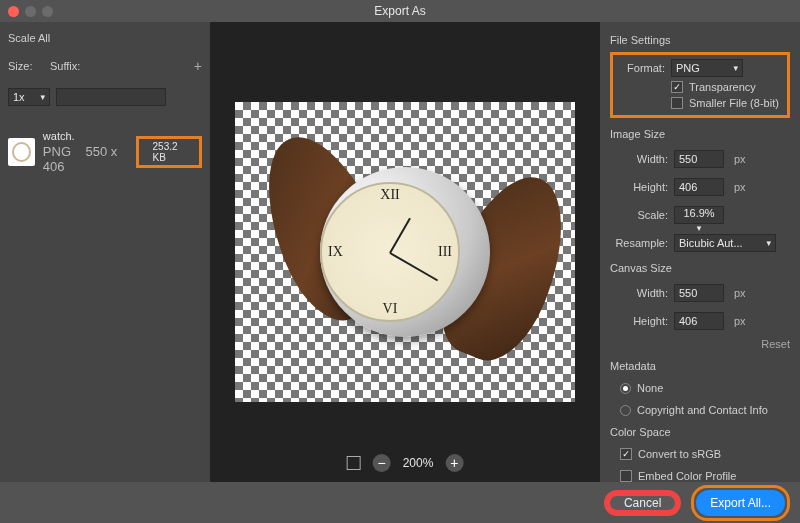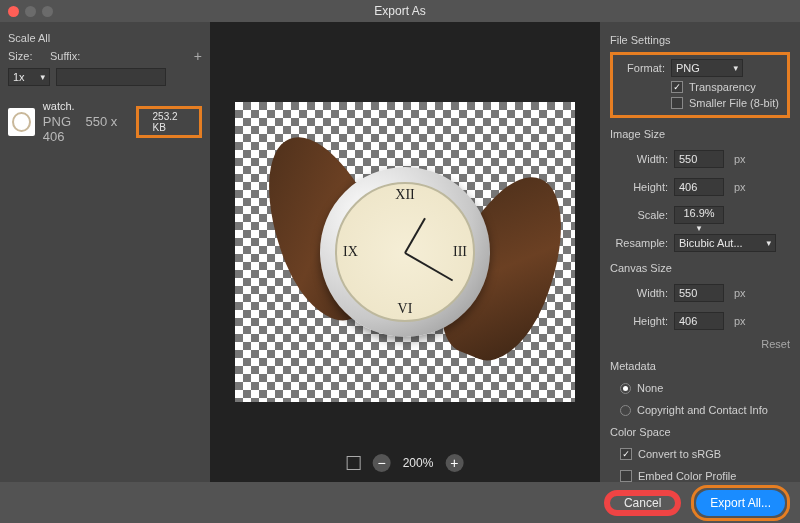--- a/index.html
+++ b/index.html
@@ -4,40 +4,40 @@
 <style>
   * { box-sizing: border-box; margin: 0; padding: 0; font-family: -apple-system, Helvetica, Arial, sans-serif; }
   body { width: 800px; height: 523px; background: #535353; color: #d0d0d0; font-size: 11px; overflow: hidden; }
   .titlebar { height: 22px; display: flex; align-items: center; padding-left: 8px; position: relative; }
   .traffic { display: flex; gap: 6px; }
   .tl { width: 11px; height: 11px; border-radius: 50%; }
   .tl.red { background: #ff5f57; }
   .tl.gray { background: #6b6b6b; }
   .titlebar .title { position: absolute; left: 50%; transform: translateX(-50%); color: #e6e6e6; font-size: 12px; }
   .main { display: flex; height: 460px; }
-  .left { width: 210px; background: #454545; padding: 10px 8px 8px 8px; display: flex; flex-direction: column; gap: 4px; }
+  .left { width: 210px; background: #454545; padding: 10px 8px 8px 8px; display: flex; flex-direction: column; gap: 14px; }
   .row { display: flex; align-items: center; gap: 6px; }
   .label-sm { color: #d0d0d0; }
   .select { background: #3a3a3a; border: 1px solid #2b2b2b; color: #e6e6e6; height: 18px; font-size: 11px; padding: 0 4px; display: inline-flex; align-items: center; justify-content: space-between; gap: 4px; }
   .select .chev { font-size: 9px; }
   .textin { background: #3a3a3a; border: 1px solid #2b2b2b; height: 18px; width: 110px; }
   .addbtn { color: #aaa; font-size: 14px; margin-left: auto; }
   .itemrow { display: flex; align-items: center; gap: 8px; margin-top: 10px; }
   .thumb { width: 34px; height: 28px; background: #fff; border-radius: 2px; position: relative; overflow: hidden; }
   .thumb::after { content: ""; position: absolute; inset: 4px; border-radius: 50%; border: 2px solid #c9b89a; }
   .itemtxt .nm { color: #e6e6e6; }
   .itemtxt .meta { color: #b8b8b8; font-size: 13px; margin-top: 2px; }
   .filesize { border: 3px solid #e67e22; padding: 2px 14px; color: #e6e6e6; font-size: 10px; margin-left: 6px; }
   .center { flex: 1; background: #222; position: relative; display: flex; align-items: center; justify-content: center; }
   .canvas { width: 340px; height: 300px; background-image: linear-gradient(45deg,#777 25%,transparent 25%),linear-gradient(-45deg,#777 25%,transparent 25%),linear-gradient(45deg,transparent 75%,#777 75%),linear-gradient(-45deg,transparent 75%,#777 75%); background-size: 16px 16px; background-position: 0 0,0 8px,8px -8px,-8px 0; background-color: #fff; position: relative; display: flex; align-items: center; justify-content: center; }
   .watch { position: relative; width: 280px; height: 240px; }
   .strap { position: absolute; width: 100px; height: 190px; background: linear-gradient(135deg,#4a2e1a,#6b4023,#3b2414); border-radius: 50% 50% 40% 40% / 60% 60% 40% 40%; transform: rotate(-22deg); }
   .strap.s1 { left: 10px; top: 0; }
   .strap.s2 { right: -10px; top: 40px; transform: rotate(22deg); }
-  .case { position: absolute; left: 55px; top: 35px; width: 170px; height: 170px; border-radius: 50%; background: radial-gradient(circle at 30% 30%, #fff, #c8c8c8 60%, #888); box-shadow: 0 4px 10px rgba(0,0,0,.4); display: flex; align-items: center; justify-content: center; }
+  .case { position: absolute; left: 55px; top: 35px; width: 170px; height: 170px; border-radius: 50%; background: radial-gradient(circle at 30% 30%, #fff, #c8c8c8 60%, #888); box-shadow: 0 4px 10px rgba(0,0,0,.4); display: flex; align-items: center; }
   .dial { width: 140px; height: 140px; border-radius: 50%; background: radial-gradient(circle,#f5eed6,#ece3c5); position: relative; border: 2px solid #bdb89d; }
   .num { position: absolute; font-family: "Times New Roman", serif; font-size: 14px; color: #222; }
   .n12{top:3px;left:50%;transform:translateX(-50%);} .n6{bottom:3px;left:50%;transform:translateX(-50%);margin-top:40px;} .n3{right:6px;top:50%;transform:translateY(-50%);} .n9{left:6px;top:50%;transform:translateY(-50%);}
   .hand{position:absolute;left:50%;top:50%;background:#222;transform-origin:left center;height:2px;}
   .hh{width:40px;transform:rotate(-60deg);} .mh{width:55px;transform:rotate(30deg);}
   .zoombar { position: absolute; bottom: 10px; left: 50%; transform: translateX(-50%); display: flex; align-items: center; gap: 12px; color: #e6e6e6; font-size: 12px; }
   .zbtn { width: 18px; height: 18px; border-radius: 50%; background: #555; display: inline-flex; align-items: center; justify-content: center; font-size: 14px; color: #fff; }
   .sq { width: 14px; height: 14px; border: 1px solid #aaa; }
   .right { width: 200px; background: #454545; padding: 8px 10px 4px 10px; display: flex; flex-direction: column; gap: 6px; font-size: 11px; overflow: hidden; }
   .sect { color: #d0d0d0; margin-top: 4px; }

